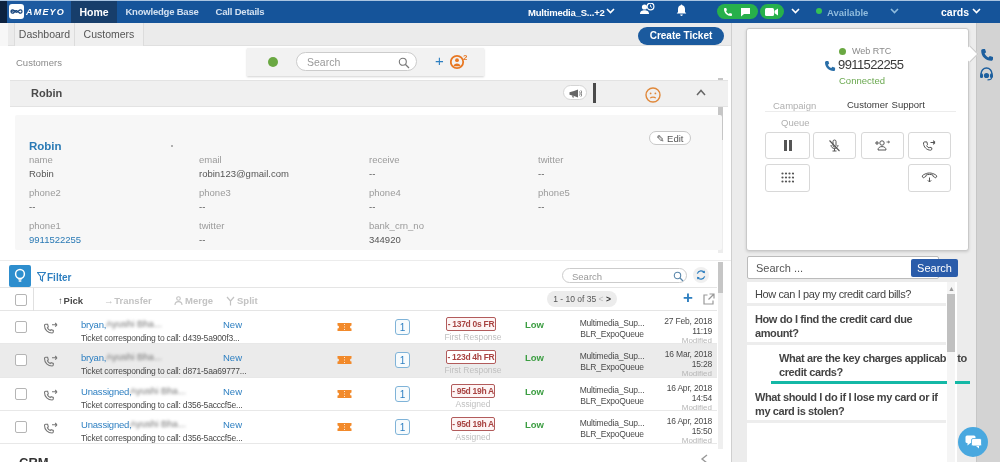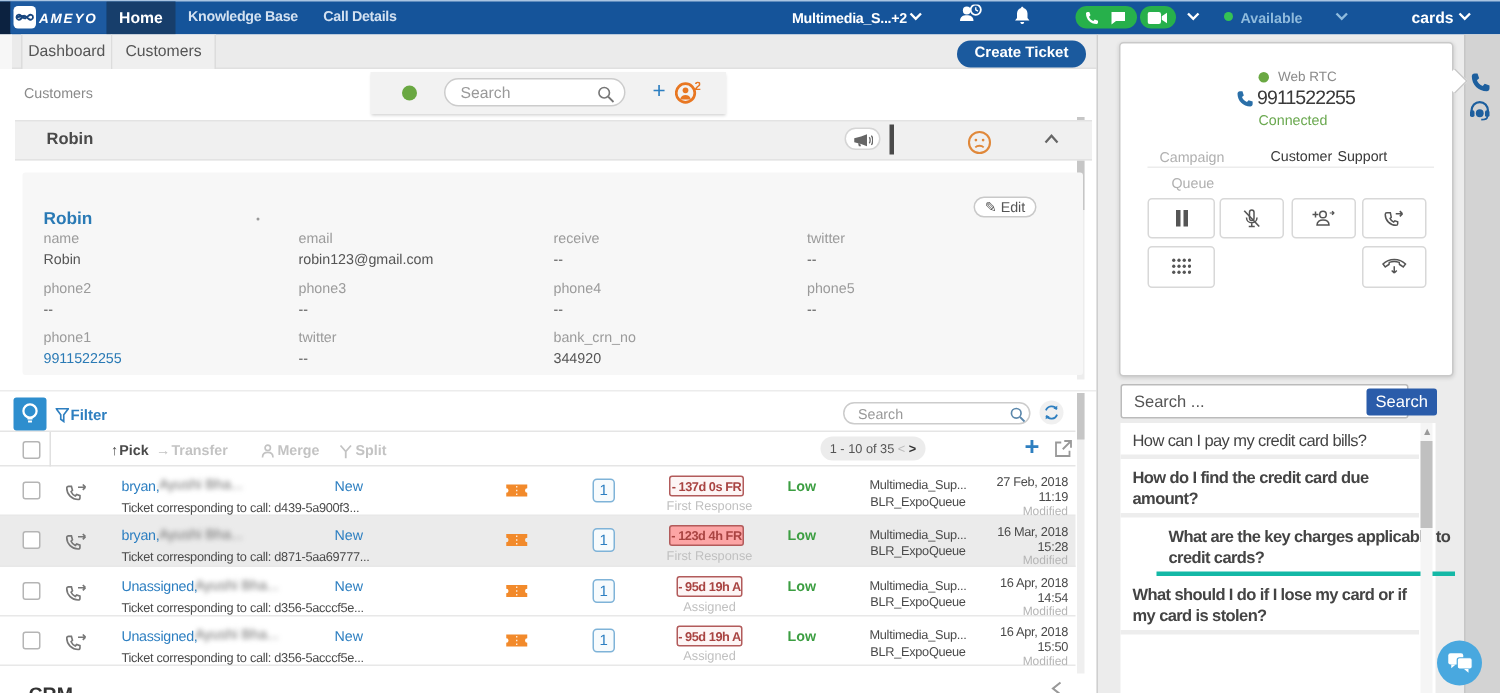--- a/index.html
+++ b/index.html
@@ -163,21 +163,21 @@
       <svg class="a" style="left:2px;top:2px;" width="12" height="12" viewBox="0 0 12 12">
         <path d="M9.5 3.8 A4 4 0 0 0 2.3 4.6 M2.5 8.2 A4 4 0 0 0 9.7 7.4" fill="none" stroke="#2e7fc0" stroke-width="1.2"></path>
         <path d="M9.9 1.5 L9.7 4.2 L7.2 3.4 Z M2.1 10.5 L2.3 7.8 L4.8 8.6 Z" fill="#2e7fc0"></path>
       </svg>
     </div>
   </div>
 
   <div class="a" style="left:0;top:27px;width:717px;height:23px;border-bottom:1px solid #e5e5e5;">
     <div class="a" style="left:15px;top:6px;width:12px;height:12px;border:1px solid #b5b5b5;border-radius:2px;background:#fff;"></div>
     <div class="a" style="left:33px;top:0;width:1px;height:23px;background:#e0e0e0;"></div>
-    <div class="a" style="left:58px;top:7px;font-size:9.5px;font-weight:bold;color:#4a4a4a;margin-left:16px;">↑ Pick</div>
+    <div class="a" style="left:58px;top:7px;font-size:9.5px;font-weight:bold;color:#4a4a4a;">↑ Pick</div>
     <div class="a" style="left:104px;top:7px;font-size:9.5px;font-weight:bold;color:#c3c3c3;">→ Transfer</div>
     <svg class="a" style="left:174px;top:8px;" width="9" height="10" viewBox="0 0 9 10">
         <circle cx="4.5" cy="2.5" r="1.8" fill="none" stroke="#c3c3c3" stroke-width="1.1"></circle>
         <path d="M1 9 C1 6.5 2.7 5.6 4.5 5.6 C6.3 5.6 8 6.5 8 9" fill="none" stroke="#c3c3c3" stroke-width="1.1"></path>
       </svg>
       <div class="a" style="left:185px;top:7px;font-size:9.5px;font-weight:bold;color:#c3c3c3;">Merge</div>
     <svg class="a" style="left:226px;top:8px;" width="9" height="10" viewBox="0 0 9 10">
         <path d="M4.5 9.5 V5 M4.5 5 L1 1 M4.5 5 L8 1" fill="none" stroke="#c3c3c3" stroke-width="1.2"></path>
       </svg>
       <div class="a" style="left:237px;top:7px;font-size:9.5px;font-weight:bold;color:#c3c3c3;">Split</div>
@@ -220,21 +220,21 @@
         </svg>
         <div class="a" style="left:81px;top:8px;font-size:9.5px;letter-spacing:-0.2px;color:#2d7fc1;">bryan,</div>
         <div class="a" style="left:106px;top:7px;font-size:9.5px;color:#6f6f6f;filter:blur(1.7px);">Ayushi Bha...</div>
         <div class="a" style="left:223px;top:8px;font-size:9.5px;color:#2d7fc1;">New</div>
         <div class="a" style="left:81px;top:22px;font-size:8.5px;letter-spacing:-0.2px;color:#4a4a4a;">Ticket corresponding to call: d871-5aa69777...</div>
         <svg class="a" style="left:337px;top:11px;" width="15" height="10" viewBox="0 0 15 10">
           <path d="M0.5 1 H14.5 V3.5 A1.5 1.5 0 0 0 14.5 6.5 V9 H0.5 V6.5 A1.5 1.5 0 0 0 0.5 3.5 Z" fill="#f28a2b"></path>
           <path d="M7.5 2 V3 M7.5 4.5 V5.5 M7.5 7 V8" stroke="#fff" stroke-width="0.8"></path>
         </svg>
         <div class="a" style="left:395px;top:8px;width:15px;height:16px;border:1px solid #7fb3d8;border-radius:3px;background:#f7fbfd;color:#2d7fc1;font-size:10px;text-align:center;line-height:15px;">1</div>
-        <div class="a" style="left:446px;top:6px;width:50px;height:14px;border:1px solid #b25b5b;border-radius:2px;background:#fca5a5;color:#a94442;font-size:8.5px;letter-spacing:-0.3px;font-weight:bold;text-align:center;line-height:13px;">- 123d 4h FR</div>
+        <div class="a" style="left:446px;top:6px;width:50px;height:14px;border:1px solid #b25b5b;border-radius:2px;background:#ffffff;color:#a94442;font-size:8.5px;letter-spacing:-0.3px;font-weight:bold;text-align:center;line-height:13px;">- 123d 4h FR</div>
         <div class="a" style="left:433px;top:21px;width:80px;text-align:center;font-size:8.5px;color:#c0c0c0;">First Response</div>
         <div class="a" style="left:525px;top:8px;font-size:9.5px;font-weight:bold;color:#3c9e42;">Low</div>
         <div class="a" style="left:562px;top:7px;width:100px;text-align:center;font-size:8.5px;letter-spacing:-0.2px;color:#4a4a4a;line-height:11px;">Multimedia_Sup...<br>BLR_ExpoQueue</div>
         <div class="a" style="left:632px;top:5px;width:80px;text-align:right;font-size:8.5px;letter-spacing:-0.2px;color:#4a4a4a;line-height:10px;">16 Mar, 2018<br>15:28</div>
         <div class="a" style="left:632px;top:25px;width:80px;text-align:right;font-size:8px;color:#b5b5b5;">Modified</div>
       </div>
       <div class="a" style="left:0;top:116.6px;width:717px;height:33.3px;border-bottom:1px solid #e8e8e8;">
         <div class="a" style="left:15px;top:10px;width:12px;height:12px;border:1px solid #b5b5b5;border-radius:2px;background:#fff;"></div>
         <svg class="a" style="left:43px;top:9px;" width="16" height="15" viewBox="0 0 16 15">
           <path d="M2.7 4.2 C2 4.2 1.5 4.7 1.5 5.4 C1.5 9.6 4.9 13 9.1 13 C9.8 13 10.3 12.5 10.3 11.8 L10.3 10.4 L8.1 9.7 L7.2 10.6 C5.8 10 5 9.2 4.4 7.8 L5.3 6.9 L4.6 4.2 Z" fill="none" stroke="#777" stroke-width="1.1"></path>

